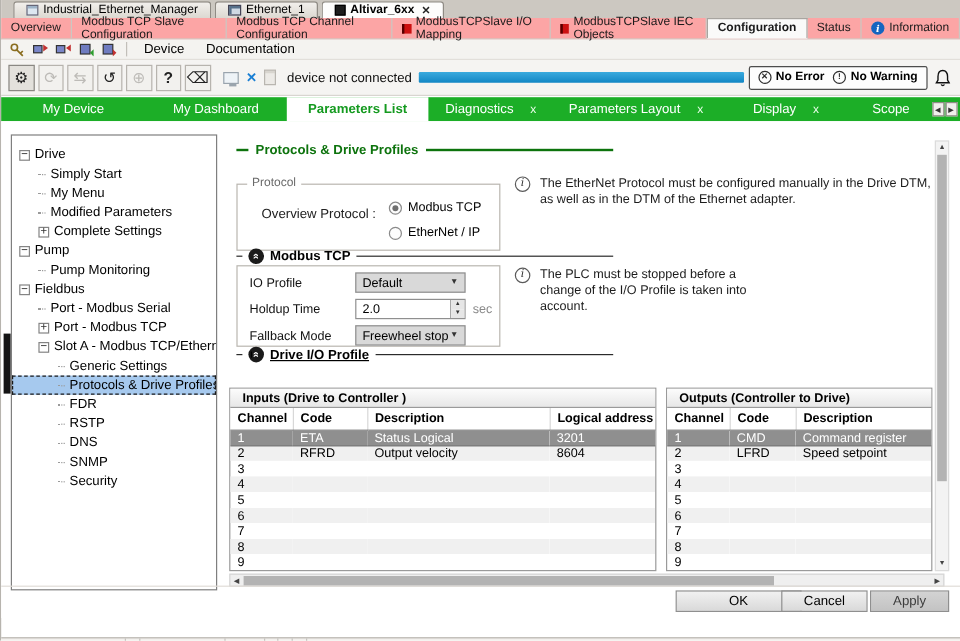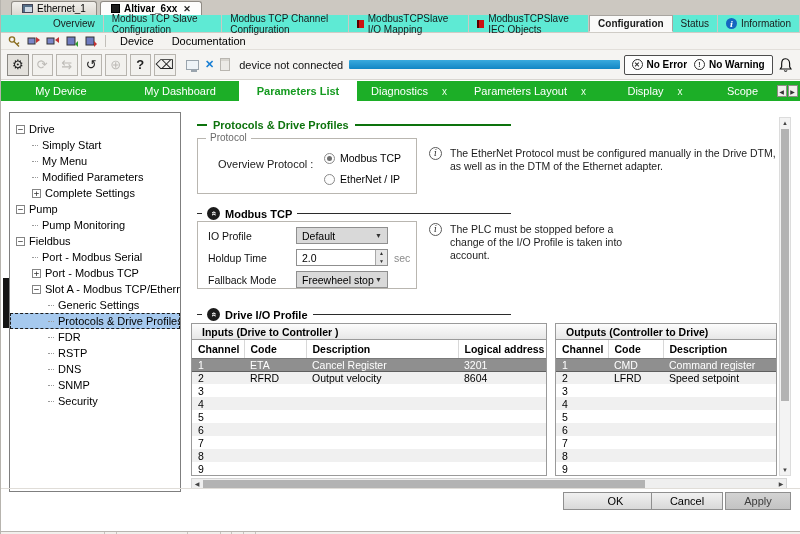--- a/index.html
+++ b/index.html
@@ -11,21 +11,21 @@
   .window-tabs { height:15px; background:#ccc8c1; display:flex; align-items:flex-end; gap:3px; padding:1px 0 0 10px; }
   .wtab { display:flex; align-items:center; gap:4px; height:14px; padding:0 10px; font-size:10px;
           background:linear-gradient(#f2f0ec,#dcd8d1); border:1px solid #8f8b84; border-bottom:none; border-radius:3px 3px 0 0; }
   .wtab.active { background:#fdfdfc; font-weight:bold; }
   .ico-plc { width:10px; height:9px; border:1px solid #667; background:#dde7f1; box-shadow:inset 0 2px #9db3c8; }
   .ico-monitor { width:11px; height:9px; border:1px solid #445; background:#cfd9e4; box-shadow:inset 2px 2px #56708a; }
   .ico-drive { width:9px; height:9px; background:#1d1d1d; border:1px solid #000; }
   .wclose { font-size:9px; font-weight:bold; color:#222; margin-left:2px; }
 
   
-  .dtm-tabs { height:18px; background:#5eead4; display:flex; align-items:stretch; border-bottom:1px solid #cfccc6; font-size:10px;padding-left:44px; }
+  .dtm-tabs { height:18px; background:#fca5a5; display:flex; align-items:stretch; border-bottom:1px solid #cfccc6; font-size:10px; }
   .dtab { display:flex; align-items:center; gap:4px; padding:0 8px; border-right:1px solid #cbc8c2; color:#1a1a1a; }
   .dtab.active { background:#fafaf9; border:1px solid #a8a5a0; border-bottom:1px solid #fafaf9; font-weight:bold; }
   .flag-icon { width:9px; height:8px; background:#cc1111; border-left:2px solid #550000; display:inline-block; }
   .info-circle-sm { width:11px; height:11px; border-radius:50%; background:#1565c0; color:#fff; font-size:8px; font-weight:bold;
                     display:inline-flex; align-items:center; justify-content:center; font-family:"DejaVu Serif",serif; font-style:italic; }
 
   
   .menubar { height:17px; display:flex; align-items:center; gap:2px; padding:0 5px; background:#f4f3f0; border-bottom:1px solid #e2dfda; }
   .menu-ico { width:17px; height:14px; display:flex; align-items:center; justify-content:center; }
   .menu-sep { width:1px; height:12px; background:#c2bfb9; margin:0 4px; }
@@ -70,39 +70,39 @@
   .exp { width:9px; height:9px; border:1px solid #848484; background:#fff; font-size:9px; line-height:7px; text-align:center;
          color:#333; flex:none; font-family:"DejaVu Sans Mono",monospace; }
   .dash { width:6px; border-top:1px dotted #9a9a9a; flex:none; }
   .titem.selected { outline:1px dashed #1a1a1a; outline-offset:-1px; }
 
   .content { position:absolute; left:188px; top:0; width:602px; height:414px; }
   .page-title { position:absolute; left:8px; top:18px; width:314px; display:flex; align-items:center; gap:6px; font-weight:bold; font-size:11px; }
   .gline { height:2px; } .gline.pre { width:10px; } .gline.post { flex:1; }
 
   .groupbox { position:absolute; border:1px solid #b9b6b0; background:#fff; }
-  .protocol-box { left:8px; top:37px; width:220px; height:56px; }
+  .protocol-box { left:8px; top:52px; width:220px; height:56px; }
   .legend { position:absolute; top:-7px; left:8px; background:#fff; padding:0 4px; color:#6a6a6a; font-size:10px; }
   .proto-label { position:absolute; left:20px; top:19px; color:#222; }
   .radio-row { position:absolute; left:126px; display:flex; align-items:center; gap:5px; font-size:10.5px; }
   .radio { width:11px; height:11px; border:1px solid #8a8a8a; border-radius:50%; background:#fdfdfd;
            display:inline-flex; align-items:center; justify-content:center; flex:none; }
   .radio.sel::after { content:''; width:5px; height:5px; border-radius:50%; background:#6f6f6f; }
 
   .info { position:absolute; display:flex; gap:8px; font-size:10.5px; color:#1c1c1c; line-height:13px; }
   .info-icon { width:13px; height:13px; border:1px solid #5a5a5a; border-radius:50%; color:#333; flex:none;
                display:flex; align-items:center; justify-content:center; font-size:9px; font-style:italic; font-family:"DejaVu Serif",serif; }
 
   .section { position:absolute; left:8px; width:314px; display:flex; align-items:center; gap:5px; font-weight:bold; font-size:11px; }
   .sdash { width:5px; height:1px; background:#2b2b2b; flex:none; }
   .collapse-icon { width:13px; height:13px; border-radius:50%; background:#1b1b1b; color:#fff; flex:none;
                    display:flex; align-items:center; justify-content:center; }
   .collapse-icon span { display:block; transform:rotate(90deg); font-size:9px; line-height:1; font-weight:bold; }
   .sline { flex:1; height:1px; background:#2b2b2b; }
-  .sec-modbus { top:106px; } .sec-drive { top:207px; }
+  .sec-modbus { top:106px; } .sec-drive { top:188px;text-decoration:underline; }
 
   .modbus-box { left:8px; top:120px; width:220px; height:68px; }
   .frow-label { position:absolute; left:10px; font-size:10.5px; color:#111; }
   .select { position:absolute; left:98px; width:92px; height:17px; border:1px solid #8f8f8f; background:#d9d9d9;
             display:flex; align-items:center; padding:0 5px; font-size:10.5px; }
   .select .arr { margin-left:auto; font-size:7px; color:#333; }
   .spin { position:absolute; left:98px; width:92px; height:17px; border:1px solid #8f8f8f; background:#fff;
           display:flex; align-items:center; padding-left:5px; font-size:10.5px; }
   .spin-btns { margin-left:auto; width:12px; height:15px; border-left:1px solid #a8a8a8; display:flex; flex-direction:column; }
   .spin-btns span { flex:1; background:#e6e6e6; font-size:5px; line-height:7px; text-align:center; color:#333; }
@@ -145,20 +145,24 @@
   .sb-spacer { width:12px; height:100%; border-right:1px solid #c6c3be; }
   .sb-gray { width:16px; height:13px; background:#dcd9d4; border:1px solid #c0bdb8; margin-left:10px; }
   .cyl { width:8px; height:10px; background:#5d6f80; border-radius:4px / 2.5px; border-top:2px solid #8799a8; }
 </style>
 </head>
 <body>
 
 <div id="app">
 
   <div class="window-tabs">
+    <div class="wtab">
+      <span class="ico-plc"></span>
+      <span>Industrial_Ethernet_Manager</span>
+    </div>
     <div class="wtab">
       <span class="ico-monitor"></span>
       <span>Ethernet_1</span>
     </div>
     <div class="wtab active">
       <span class="ico-drive"></span>
       <span>Altivar_6xx</span>
       <span class="wclose">✕</span>
     </div>
   </div>
@@ -466,21 +470,21 @@
               <th>Channel</th>
               <th>Code</th>
               <th>Description</th>
               <th>Logical address</th>
             </tr>
           </thead>
           <tbody>
             <tr class="sel">
                 <td>1</td>
                 <td>ETA</td>
-                <td>Cancel Register</td>
+                <td>Status Logical</td>
                 <td>3201</td>
               </tr>
             <tr>
                 <td>2</td>
                 <td>RFRD</td>
                 <td>Output velocity</td>
                 <td>8604</td>
               </tr>
             <tr>
                 <td>3</td>

